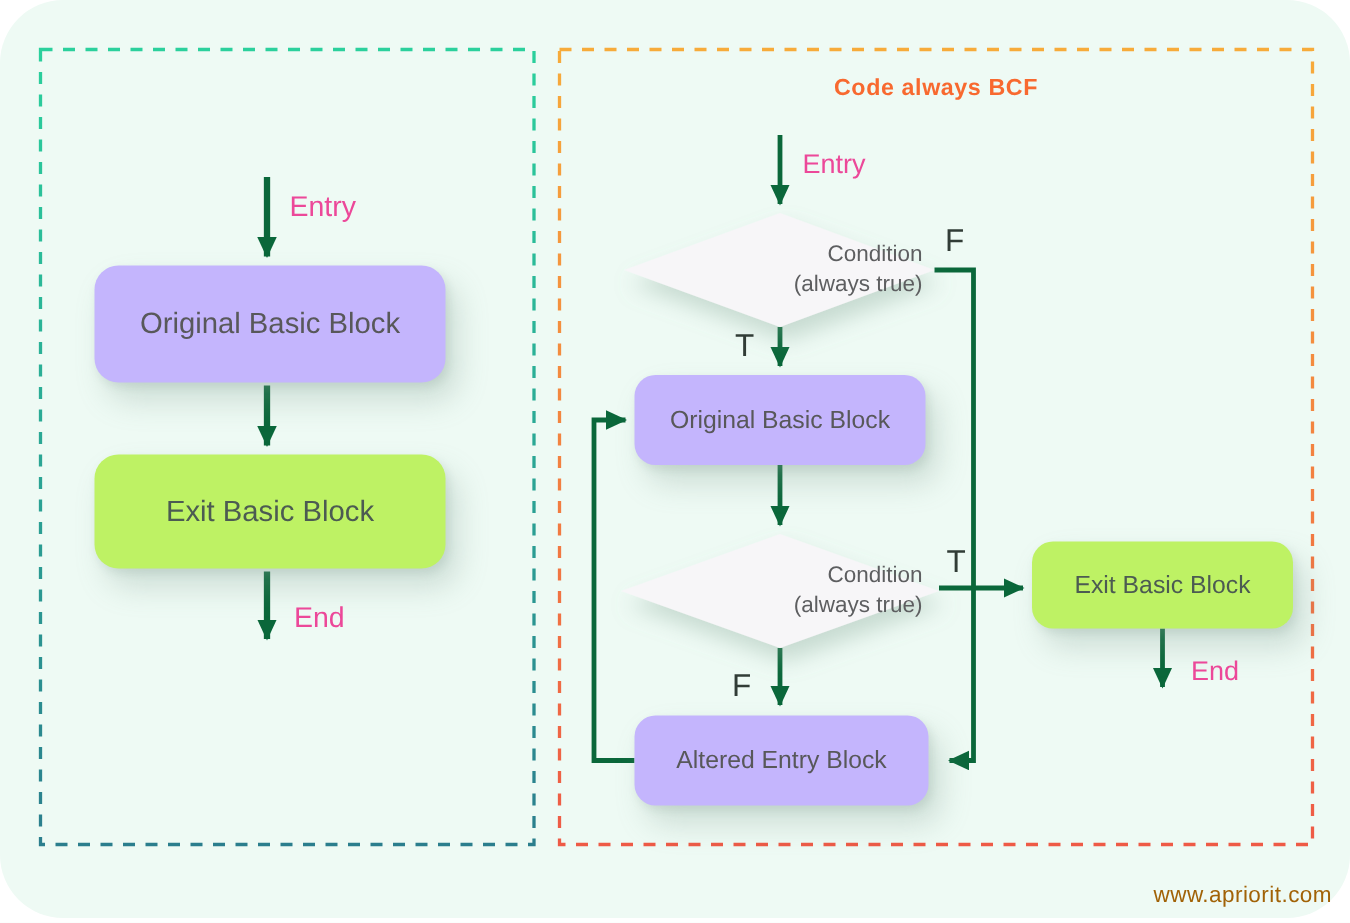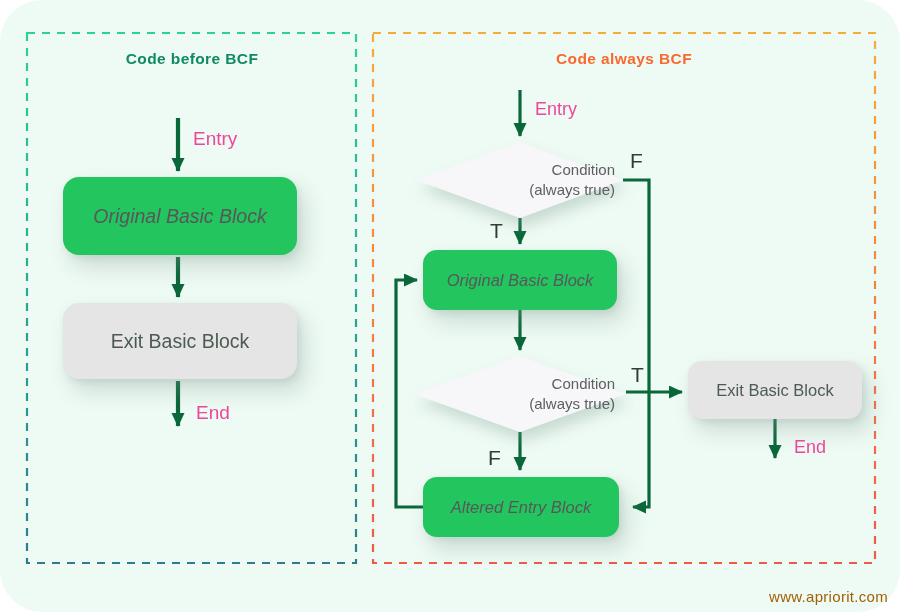--- a/index.html
+++ b/index.html
@@ -9,22 +9,22 @@
   .flow-svg{position:absolute;left:0;top:0;z-index:1;}
   .abs{position:absolute;z-index:2;}
 
   .panel-title{width:330px;text-align:center;top:50px;font-size:15.5px;font-weight:bold;letter-spacing:.4px;}
   .title-left{left:27px;color:#0f8a63;}
   .title-right{left:373px;width:502px;color:#f8692f;}
 
   .block{display:flex;align-items:center;justify-content:center;text-align:center;
          color:#58585a;border-radius:16px;
          box-shadow:8px 12px 20px rgba(125,155,142,.30), 2px 3px 6px rgba(125,155,142,.18);}
-  .gray{background:#22c55e;font-style:italic;}
-  .green{background:#e5e5e5;}
+  .gray{background:#c4b5fd;}
+  .green{background:#bef264;}
 
   .b-orig-l{left:63px;top:177px;width:234px;height:78px;font-size:19.5px;}
   .b-exit-l{left:63px;top:303px;width:234px;height:76px;font-size:19.5px;color:#4c5b52;}
   .b-orig-r{left:423px;top:250px;width:194px;height:60px;font-size:16.5px;border-radius:14px;}
   .b-alt-r{left:423px;top:477px;width:196px;height:60px;font-size:16.5px;border-radius:14px;}
   .b-exit-r{left:688px;top:361px;width:174px;height:58px;font-size:16.5px;border-radius:14px;color:#4c5b52;}
 
   .lbl{color:#ec4899;font-size:19px;}
   .lbl-sm{font-size:18px;}
   .tf{color:#313c36;font-size:21px;}
@@ -69,21 +69,20 @@
     <path d="M520,432 V470" stroke="#0a673a" stroke-width="3.2" fill="none" marker-end="url(#ah)"></path>
     <path d="M626,392 H682" stroke="#0a673a" stroke-width="3.2" fill="none" marker-end="url(#ah)"></path>
     <path d="M775,419 V458" stroke="#0a673a" stroke-width="3.2" fill="none" marker-end="url(#ah)"></path>
     <path d="M623,180 L649,180 L649,507 L633,507" stroke="#0a673a" stroke-width="3.2" fill="none" marker-end="url(#ah)"></path>
     <path d="M423,507 L396,507 L396,280 L417,280" stroke="#0a673a" stroke-width="3.2" fill="none" marker-end="url(#ah)"></path>
 
     <polygon points="416,180 520,142 623,180 520,218" fill="#f7f6f8" filter="url(#dsh)"></polygon>
     <polygon points="414,394 520,356 626,394 520,432" fill="#f7f6f8" filter="url(#dsh)"></polygon>
   </svg>
 
-  <div class="abs panel-title title-left">Code before BCF</div>
   <div class="abs lbl" style="left:193px;top:128px;">Entry</div>
   <div class="abs block gray b-orig-l">Original Basic Block</div>
   <div class="abs block green b-exit-l">Exit Basic Block</div>
   <div class="abs lbl" style="left:196px;top:402px;">End</div>
 
   <div class="abs panel-title title-right">Code always BCF</div>
   <div class="abs lbl lbl-sm" style="left:535px;top:99px;">Entry</div>
 
   <div class="abs diamond-text" style="left:425px;top:160px;">
     <span>Condition</span>

